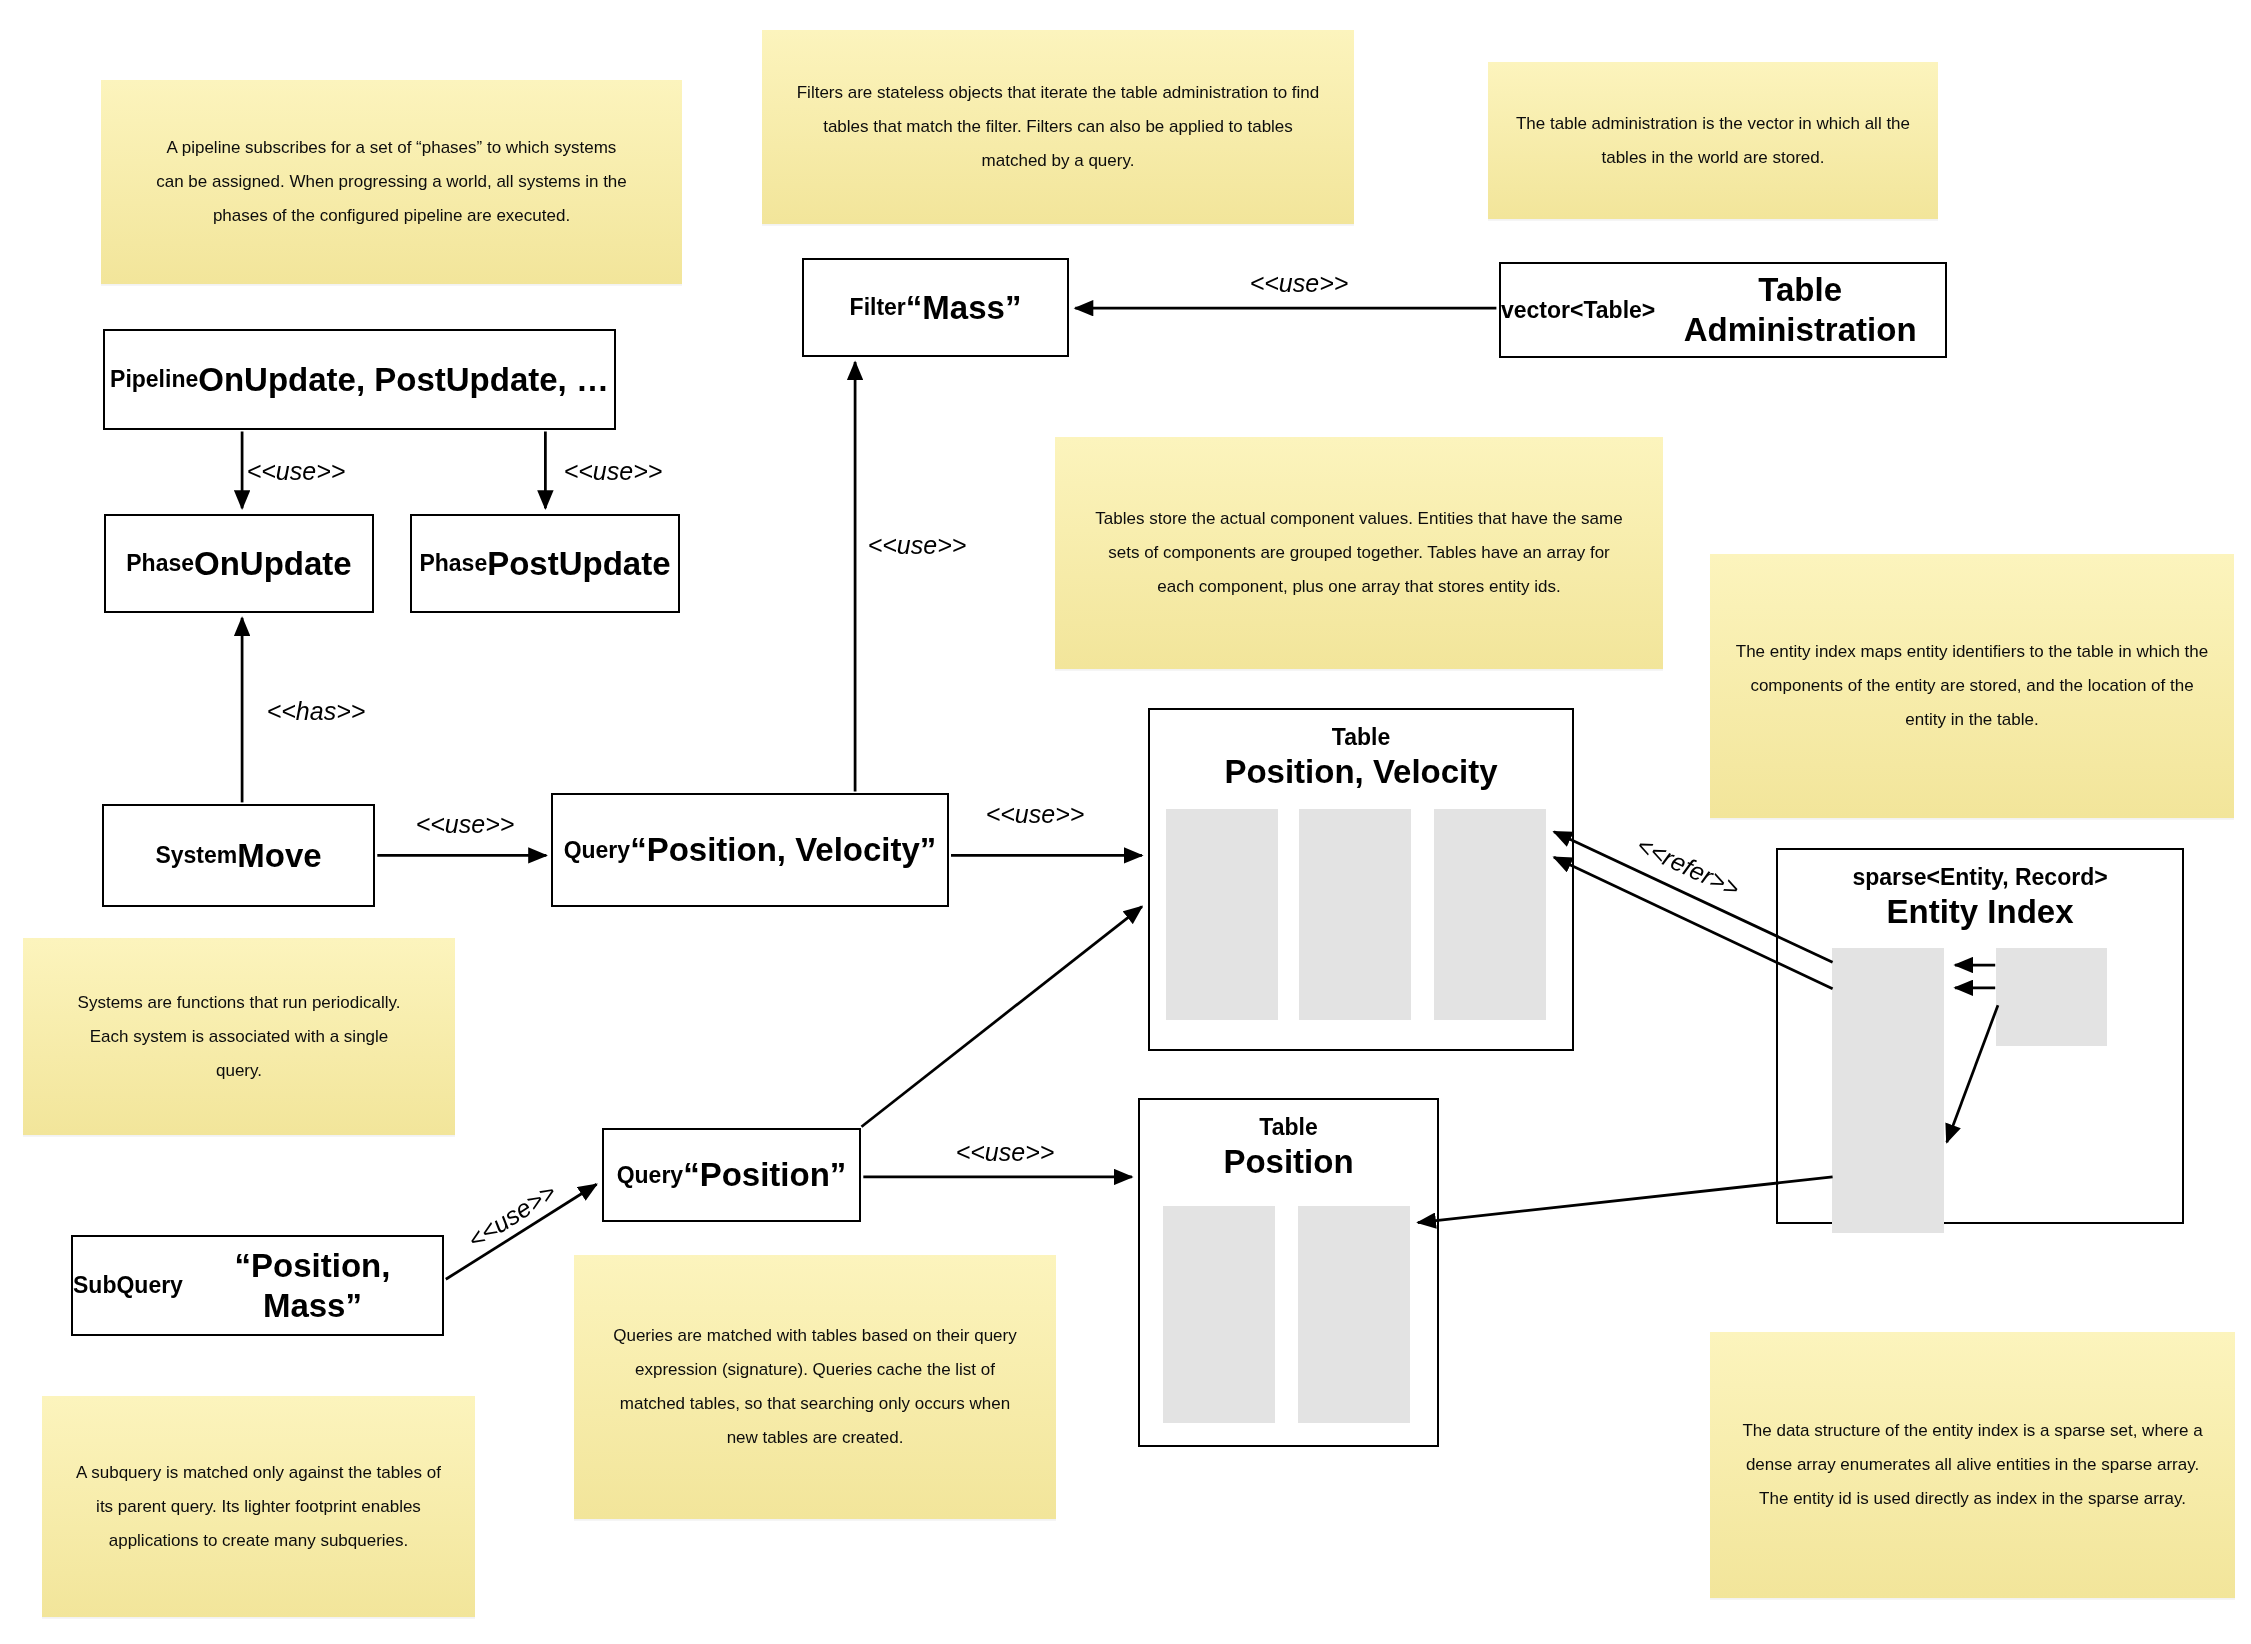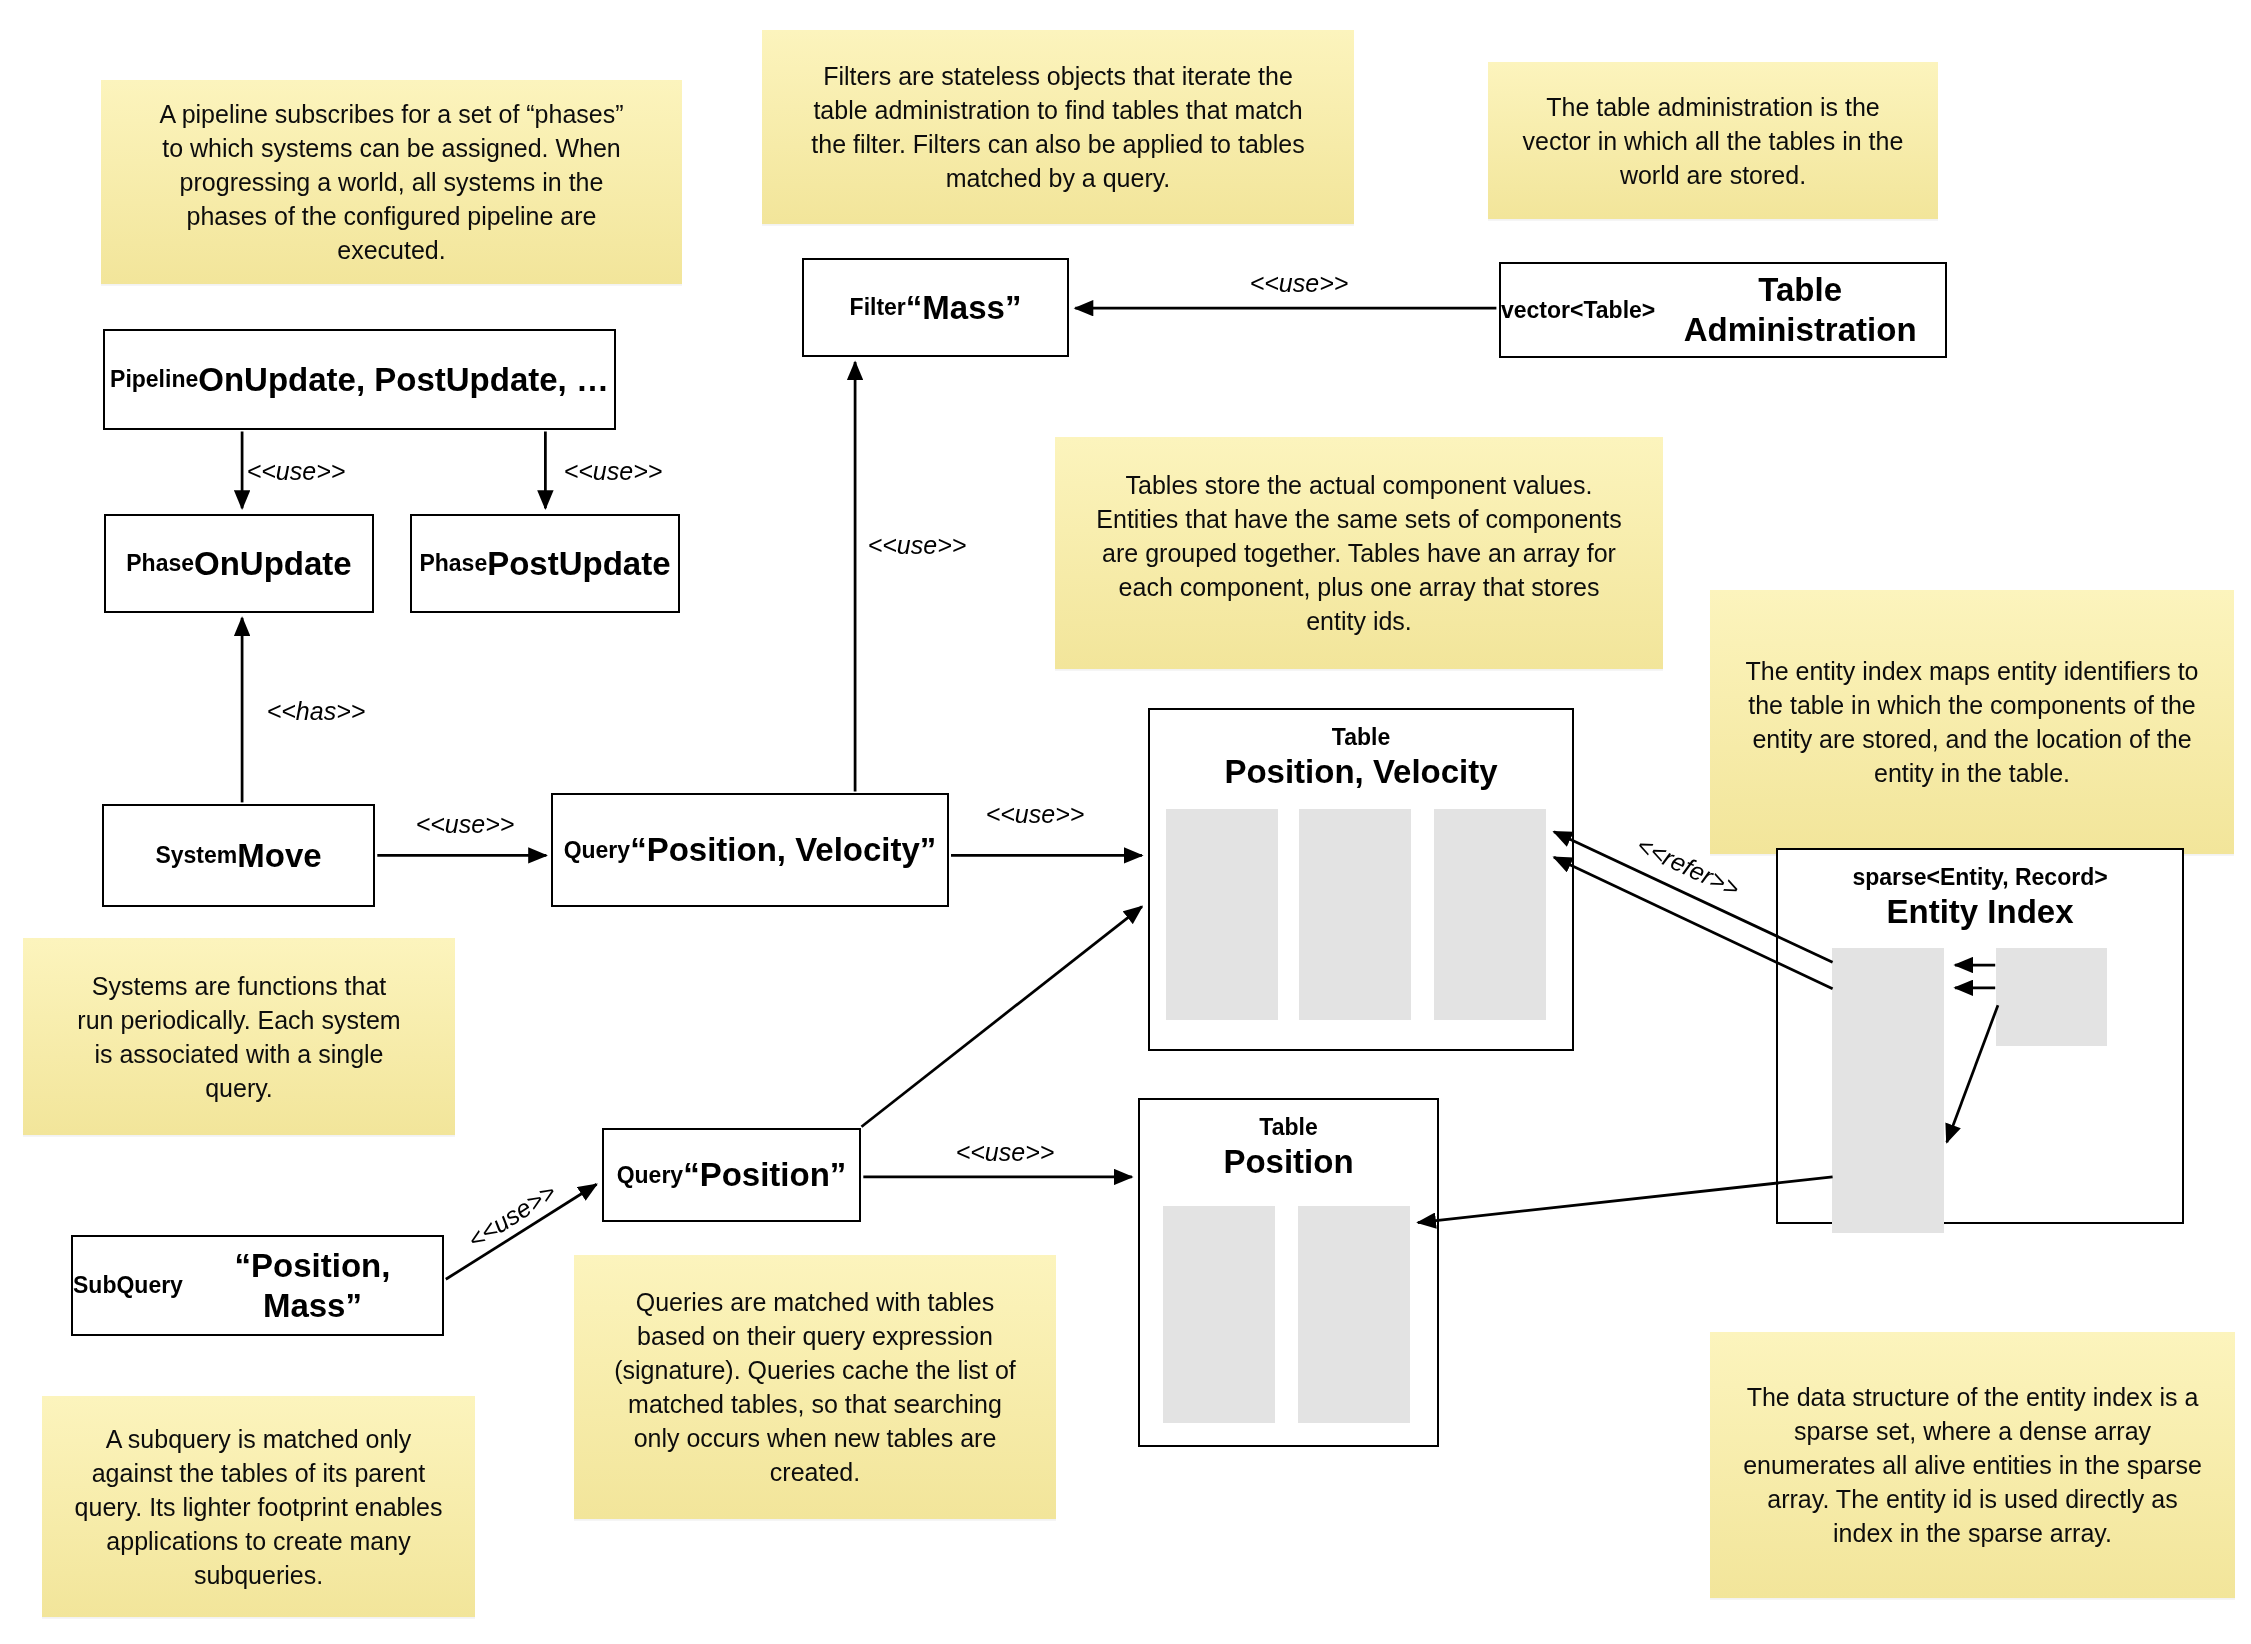--- a/index.html
+++ b/index.html
@@ -14,21 +14,21 @@
     overflow: hidden;
   }
   .note {
     position: absolute;
     background: linear-gradient(180deg, #fcf4bd 0%, #f2e59a 100%);
     box-shadow: 0 1.8px 0 rgba(0,0,0,0.05);
     display: flex;
     align-items: center;
     justify-content: center;
     text-align: center;
-    font-size: 25px;
+    font-size: 17px;
     line-height: 34px;
     color: #0c0c0c;
   }
   .node {
     position: absolute;
     background: #ffffff;
     border: 2.7px solid #000000;
     display: flex;
     flex-direction: row;
     align-items: center;
@@ -81,21 +81,21 @@
   </div>
 
   <div class="note" style="left:1488px; top:62px; width:450px; height:157px; padding:0 23px;">
     <span>The table administration is the vector in which all the tables in the world are stored.</span>
   </div>
 
   <div class="note" style="left:1055px; top:437px; width:608px; height:232px; padding:0 37px;">
     <span>Tables store the actual component values. Entities that have the same sets of components are grouped together. Tables have an array for each component, plus one array that stores entity ids.</span>
   </div>
 
-  <div class="note" style="left:1710px; top:554px; width:524px; height:264px; padding:0 23px;margin-top:36px;">
+  <div class="note" style="left:1710px; top:554px; width:524px; height:264px; padding:0 23px;">
     <span>The entity index maps entity identifiers to the table in which the components of the entity are stored, and the location of the entity in the table.</span>
   </div>
 
   <div class="note" style="left:23px; top:938px; width:432px; height:197px; padding:0 50px;">
     <span>Systems are functions that run periodically. Each system is associated with a single query.</span>
   </div>
 
   <div class="note" style="left:574px; top:1255px; width:482px; height:264px; padding:0 32px;">
     <span>Queries are matched with tables based on their query expression (signature). Queries cache the list of matched tables, so that searching only occurs when new tables are created.</span>
   </div>

